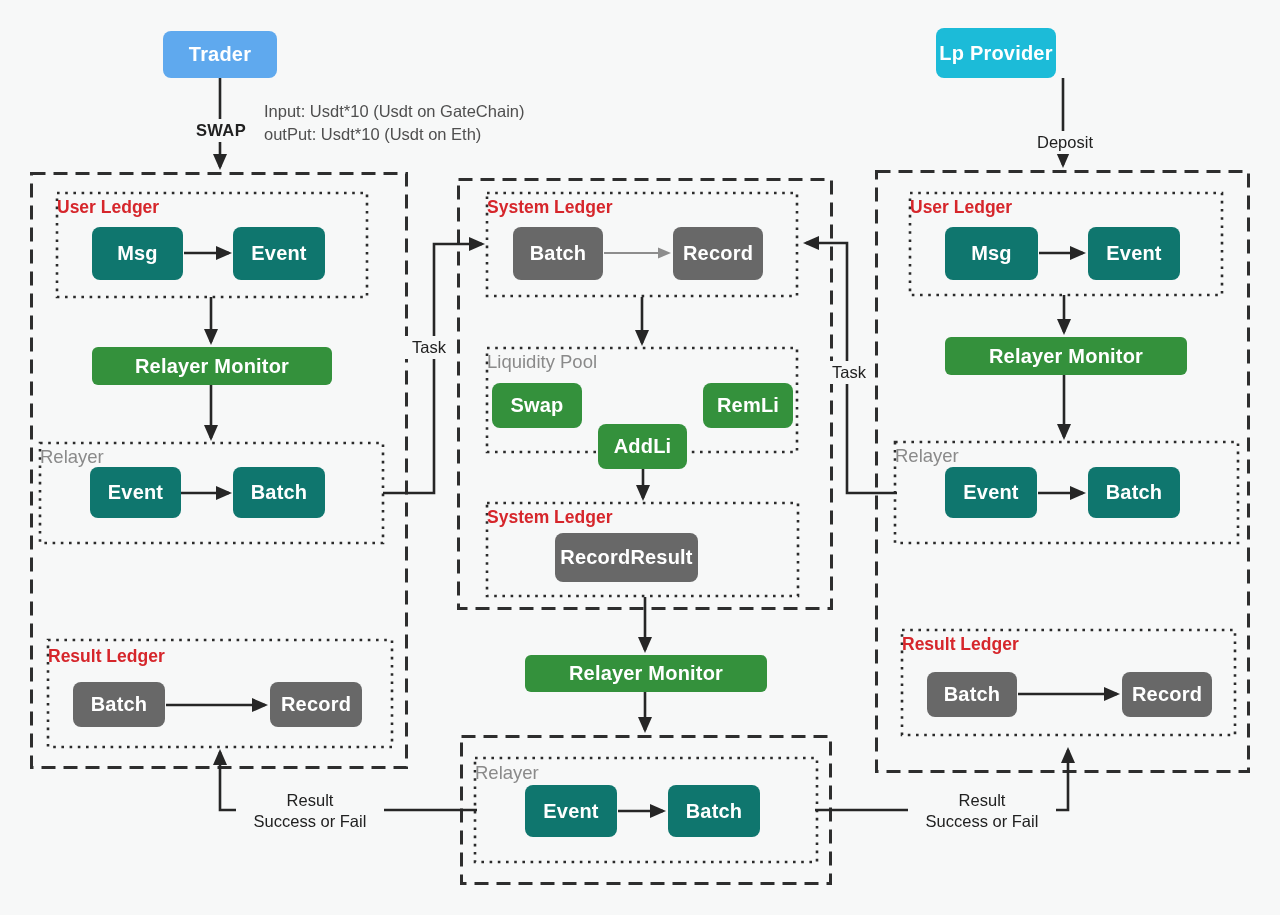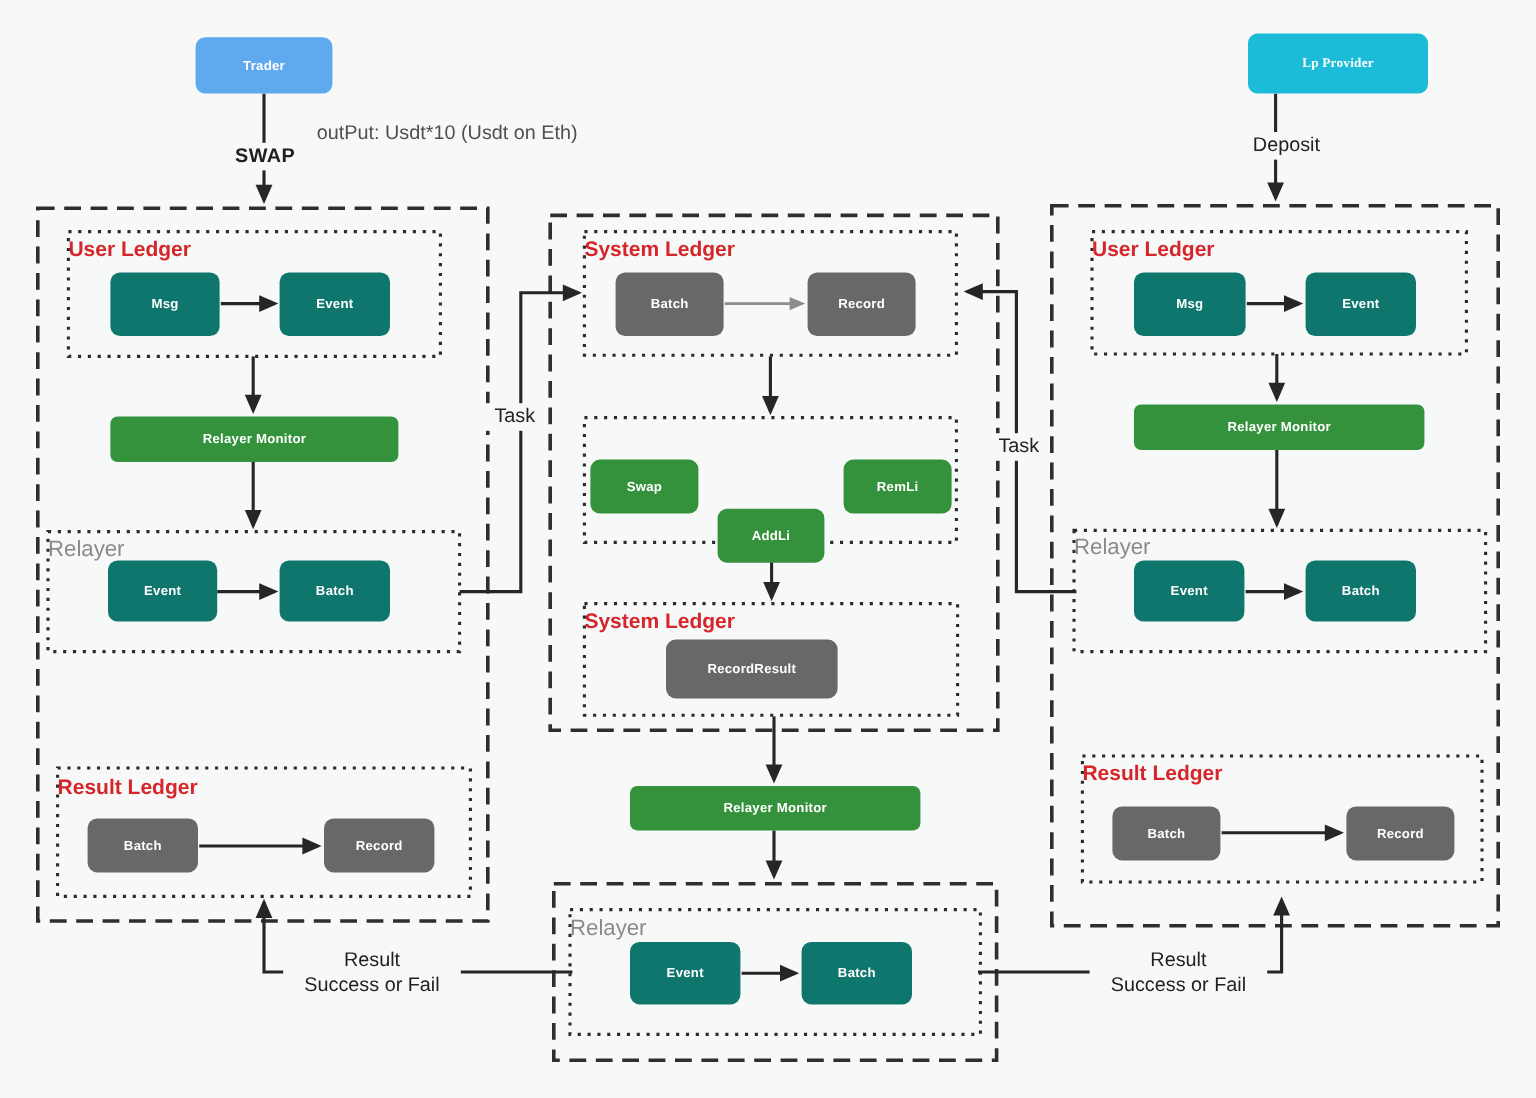--- a/index.html
+++ b/index.html
@@ -1,20 +1,20 @@
 <!DOCTYPE html>
 <html><head>
 <meta charset="utf-8">
 <style>
   html,body{margin:0;padding:0;background:#f7f8f8;}
   .canvas{position:relative;width:1280px;height:915px;background:#f7f8f8;
           font-family:"Liberation Sans",sans-serif;overflow:hidden;}
   svg.layer{position:absolute;left:0;top:0;z-index:1;}
   .node{position:absolute;z-index:3;display:flex;align-items:center;justify-content:center;
-        color:#fff;font-size:11px;font-weight:600;border-radius:8px;letter-spacing:.2px;}
+        color:#fff;font-size:20px;font-weight:600;border-radius:8px;letter-spacing:.2px;}
   .red{background:#0f766e;}
   .green{background:#34913c;}
   .gray{background:#686868;}
   .blue{background:#5fa9ee;}
   .cyan{background:#1cbbd8;}
   .g-title{position:absolute;z-index:2;font-size:17.5px;font-weight:600;}
   .t-red{color:#d6262b;}
   .t-gray{color:#8a8a8a;font-weight:400;font-size:18.5px;}
   .lbl{position:absolute;z-index:4;font-size:16.5px;color:#212121;background:#f7f8f8;
        text-align:center;line-height:21px;padding:1px 2px;white-space:nowrap;}
@@ -70,42 +70,44 @@
     <path d="M1039 253 H1083" fill="none" stroke="#262626" stroke-width="2.6" marker-end="url(#ah)"></path>
     <path d="M1064 295 V332" fill="none" stroke="#262626" stroke-width="2.6" marker-end="url(#ah)"></path>
     <path d="M1064 375 V437" fill="none" stroke="#262626" stroke-width="2.6" marker-end="url(#ah)"></path>
     <path d="M1038 493 H1083" fill="none" stroke="#262626" stroke-width="2.6" marker-end="url(#ah)"></path>
     <path d="M1018 694 H1117" fill="none" stroke="#262626" stroke-width="2.6" marker-end="url(#ah)"></path>
     <path d="M477 810 H220 V752" fill="none" stroke="#262626" stroke-width="2.6" marker-end="url(#ah)"></path>
     <path d="M815 810 H1068 V750" fill="none" stroke="#262626" stroke-width="2.6" marker-end="url(#ah)"></path>
   </svg>
 
   <div class="node blue" style="left:163px;top:31px;width:114px;height:47px;">Trader</div>
-  <div class="node cyan" style="left:1040px;top:28px;width:150px;height:50px;font-family:Liberation Serif, serif;">Lp Provider</div>
+  <div class="node cyan" style="left:936px;top:28px;width:120px;height:50px;">Lp Provider</div>
 
   <div class="lbl b" style="left:190px;top:119px;width:58px;">SWAP</div>
-  <div class="lbl" style="left:1028px;top:110px;width:70px;text-align:right;">Deposit</div>
+  <div class="lbl" style="left:1028px;top:131px;width:70px;">Deposit</div>
   <div class="io" style="left:264px;top:100px;">
+    <div>Input: Usdt*10 (Usdt on GateChain)</div>
     <div>outPut: Usdt*10 (Usdt on Eth)</div>
   </div>
   <div class="lbl" style="left:404px;top:336px;width:46px;">Task</div>
   <div class="lbl" style="left:824px;top:361px;width:46px;">Task</div>
   <div class="lbl" style="left:236px;top:789px;width:144px;">
     <div>Result</div>
     <div>Success or Fail</div>
   </div>
   <div class="lbl" style="left:908px;top:789px;width:144px;">
     <div>Result</div>
     <div>Success or Fail</div>
   </div>
 
   <div class="g-title t-red" style="left:57px;top:197px;width:310px;">User Ledger</div>
   <div class="g-title t-gray" style="left:40px;top:446px;width:343px;">Relayer</div>
   <div class="g-title t-red" style="left:48px;top:646px;width:344px;">Result Ledger</div>
   <div class="g-title t-red" style="left:487px;top:197px;width:310px;">System Ledger</div>
+  <div class="g-title t-gray" style="left:487px;top:351px;width:310px;">Liquidity Pool</div>
   <div class="g-title t-red" style="left:487px;top:507px;width:311px;">System Ledger</div>
   <div class="g-title t-gray" style="left:475px;top:762px;width:342px;">Relayer</div>
   <div class="g-title t-red" style="left:910px;top:197px;width:312px;">User Ledger</div>
   <div class="g-title t-gray" style="left:895px;top:445px;width:343px;">Relayer</div>
   <div class="g-title t-red" style="left:902px;top:634px;width:333px;">Result Ledger</div>
 
   <div class="node red" style="left:92px;top:227px;width:91px;height:53px;">Msg</div>
   <div class="node red" style="left:233px;top:227px;width:92px;height:53px;">Event</div>
   <div class="node green" style="left:92px;top:347px;width:240px;height:38px;border-radius:6px;">Relayer Monitor</div>
   <div class="node red" style="left:90px;top:467px;width:91px;height:51px;">Event</div>

